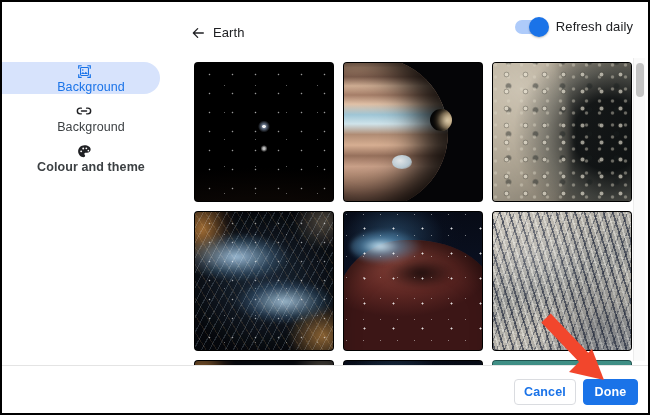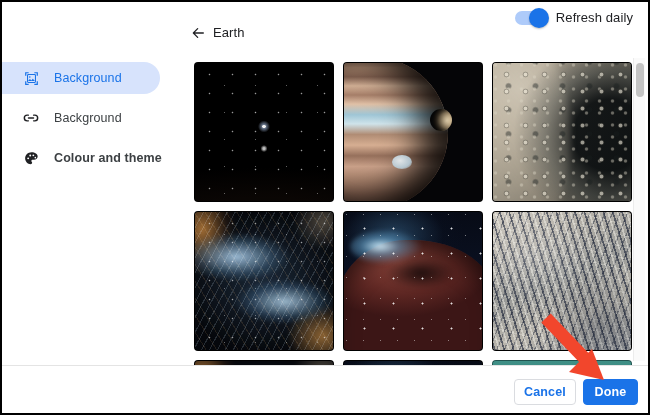--- a/index.html
+++ b/index.html
@@ -40,20 +40,21 @@
     left: 0;
     height: 32px;
     width: 158px;
     display: flex;
     align-items: center;
     border-top-right-radius: 16px;
     border-bottom-right-radius: 16px;
     box-sizing: border-box;
     padding-left: 20px;
     cursor: pointer;
+    flex-direction: column;
   }
   .nav-item.active {
     background: #d7e3fc;
   }
   .nav-icon {
     width: 18px;
     height: 18px;
     flex: 0 0 18px;
     display: flex;
     align-items: center;
@@ -102,21 +103,21 @@
     position: absolute;
     left: 36px;
     top: 23px;
     font-size: 13px;
     color: #202124;
     letter-spacing: 0.1px;
   }
   #refresh-wrap {
     position: absolute;
     right: 15px;
-    top: 8px;
+    top: 17px;
     display: flex;
     align-items: flex-end;
     gap: 9px;
   }
   #toggle {
     position: relative;
     width: 32px;
     height: 14px;
     border-radius: 7px;
     background: #aecbfa;

